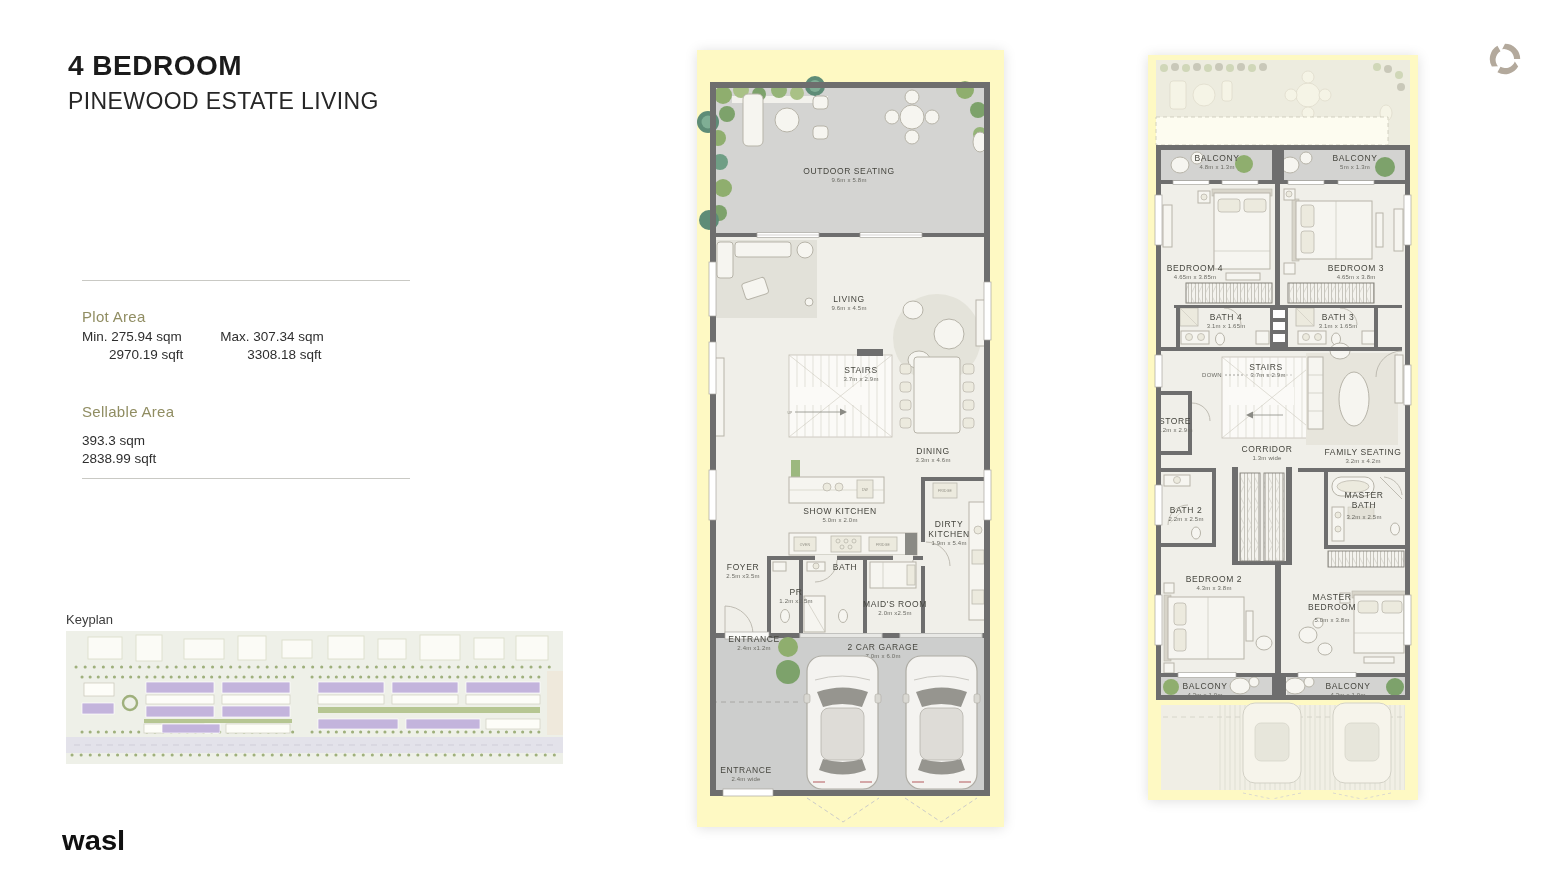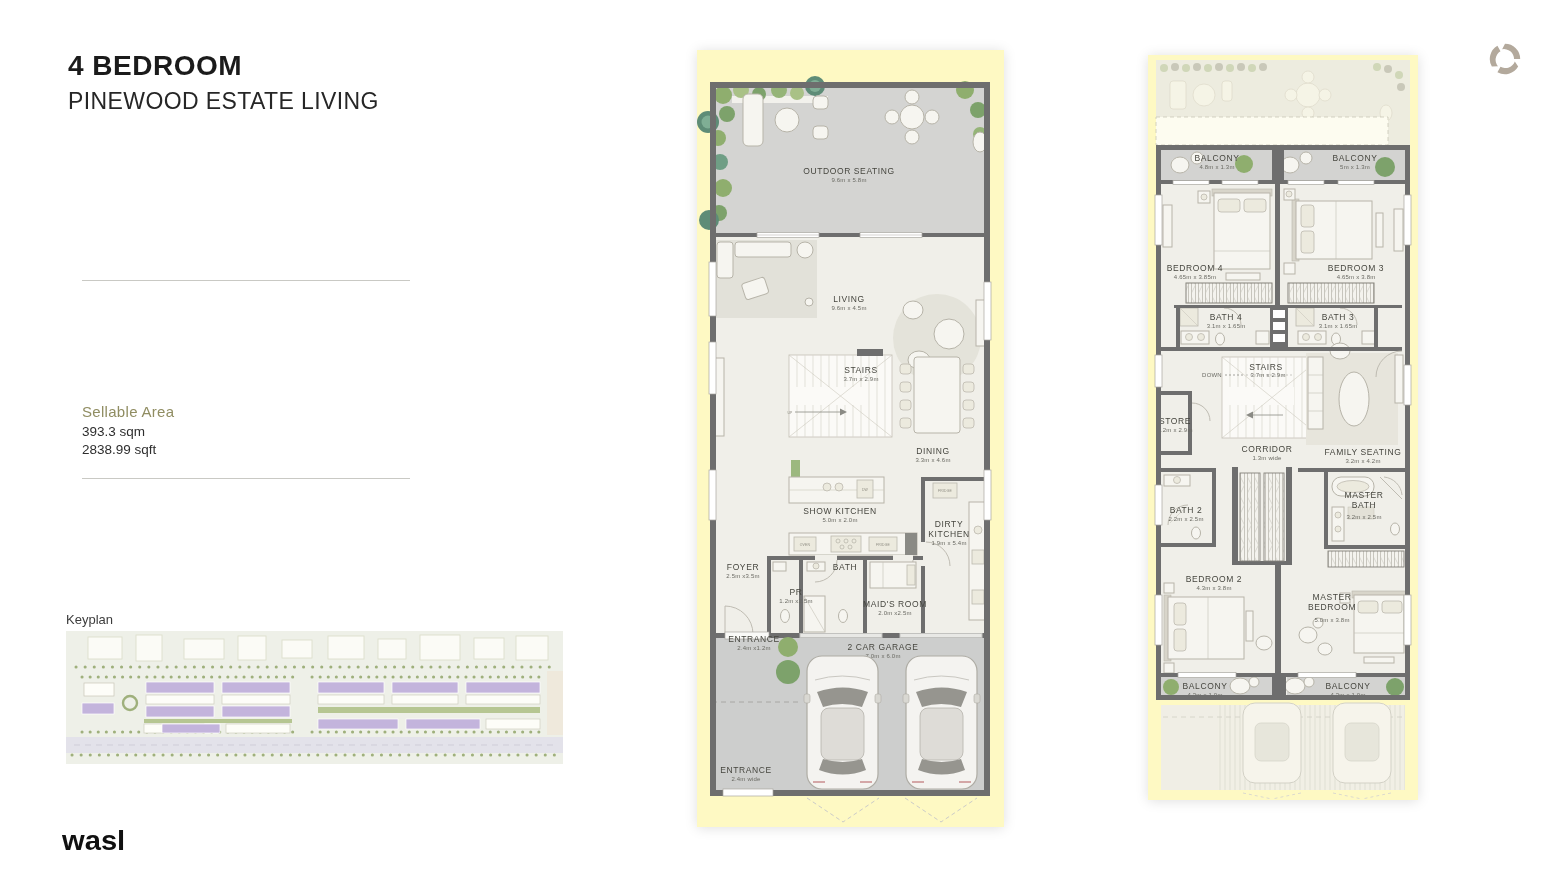--- a/index.html
+++ b/index.html
@@ -35,24 +35,37 @@
   <svg style="position:absolute;left:1486px;top:40px;" width="38" height="38" viewBox="0 0 40 40">
     <g fill="#b3a99c">
       <path id="cres" d="M20 4 A16 16 0 0 1 36 20 L29.5 20 A10.5 10.5 0 0 0 17 9.8 Z"></path>
       <use href="#cres" transform="rotate(120 20 20)"></use>
       <use href="#cres" transform="rotate(240 20 20)"></use>
     </g>
   </svg>
 
   <div class="divider" style="top:280px;"></div>
 
+  <div style="position:absolute;left:82px;top:308px;">
+    <div class="sect-label">Plot Area</div>
+    <div style="display:flex;gap:37px;margin-top:3px;">
+      <div>
+        <div class="area-line">Min. 275.94 sqm</div>
+        <div class="area-line indent">2970.19 sqft</div>
+      </div>
+      <div>
+        <div class="area-line">Max. 307.34 sqm</div>
+        <div class="area-line indent">3308.18 sqft</div>
+      </div>
+    </div>
+  </div>
 
   <div style="position:absolute;left:82px;top:403px;">
     <div class="sect-label">Sellable Area</div>
-    <div class="area-line" style="margin-top:3px;">393.3 sqm</div>
+    <div class="area-line" style="margin-top:12px;">393.3 sqm</div>
     <div class="area-line">2838.99 sqft</div>
   </div>
 
   <div class="divider" style="top:478px;"></div>
 
   <div class="keyplan-label">Keyplan</div>
   <svg style="position:absolute;left:66px;top:631px;" width="497" height="133" viewBox="0 0 497 133">
     <rect x="0" y="0" width="497" height="133" fill="#eef0e8"></rect>
     <g fill="#fbfbf6" stroke="#d9dcc9" stroke-width=".8">
       <rect x="22" y="6" width="34" height="22"></rect>

